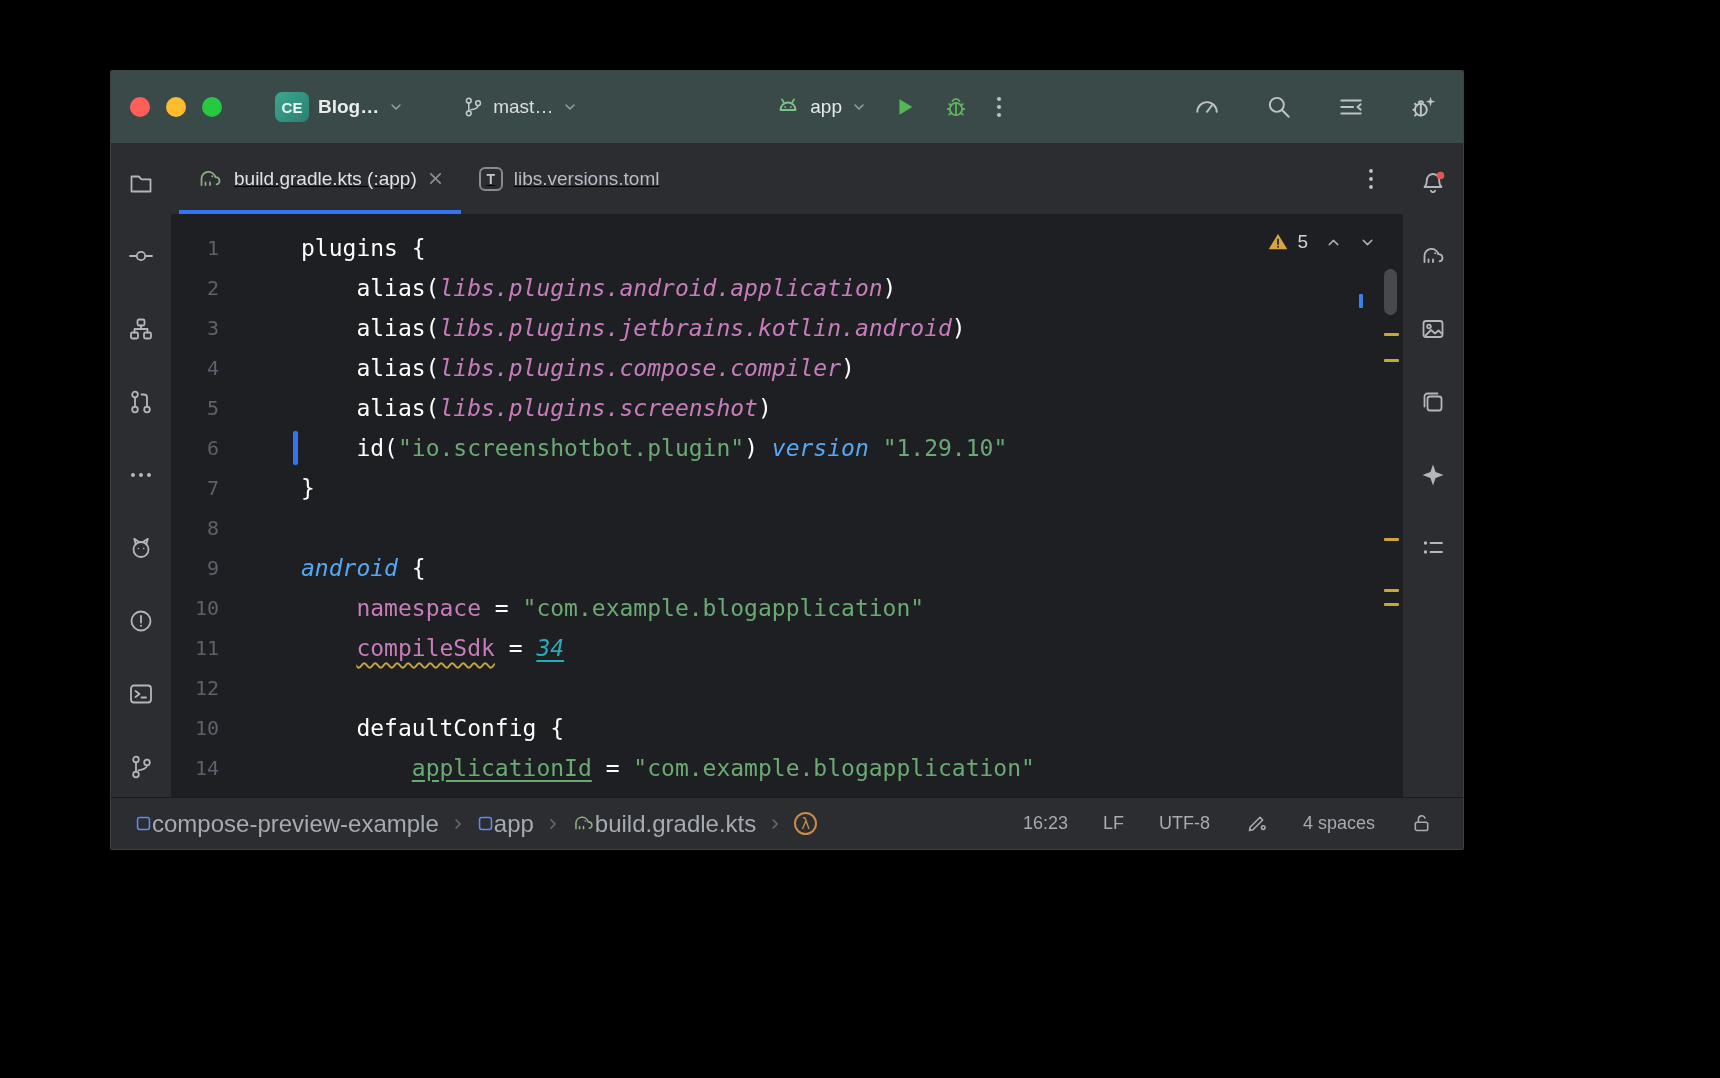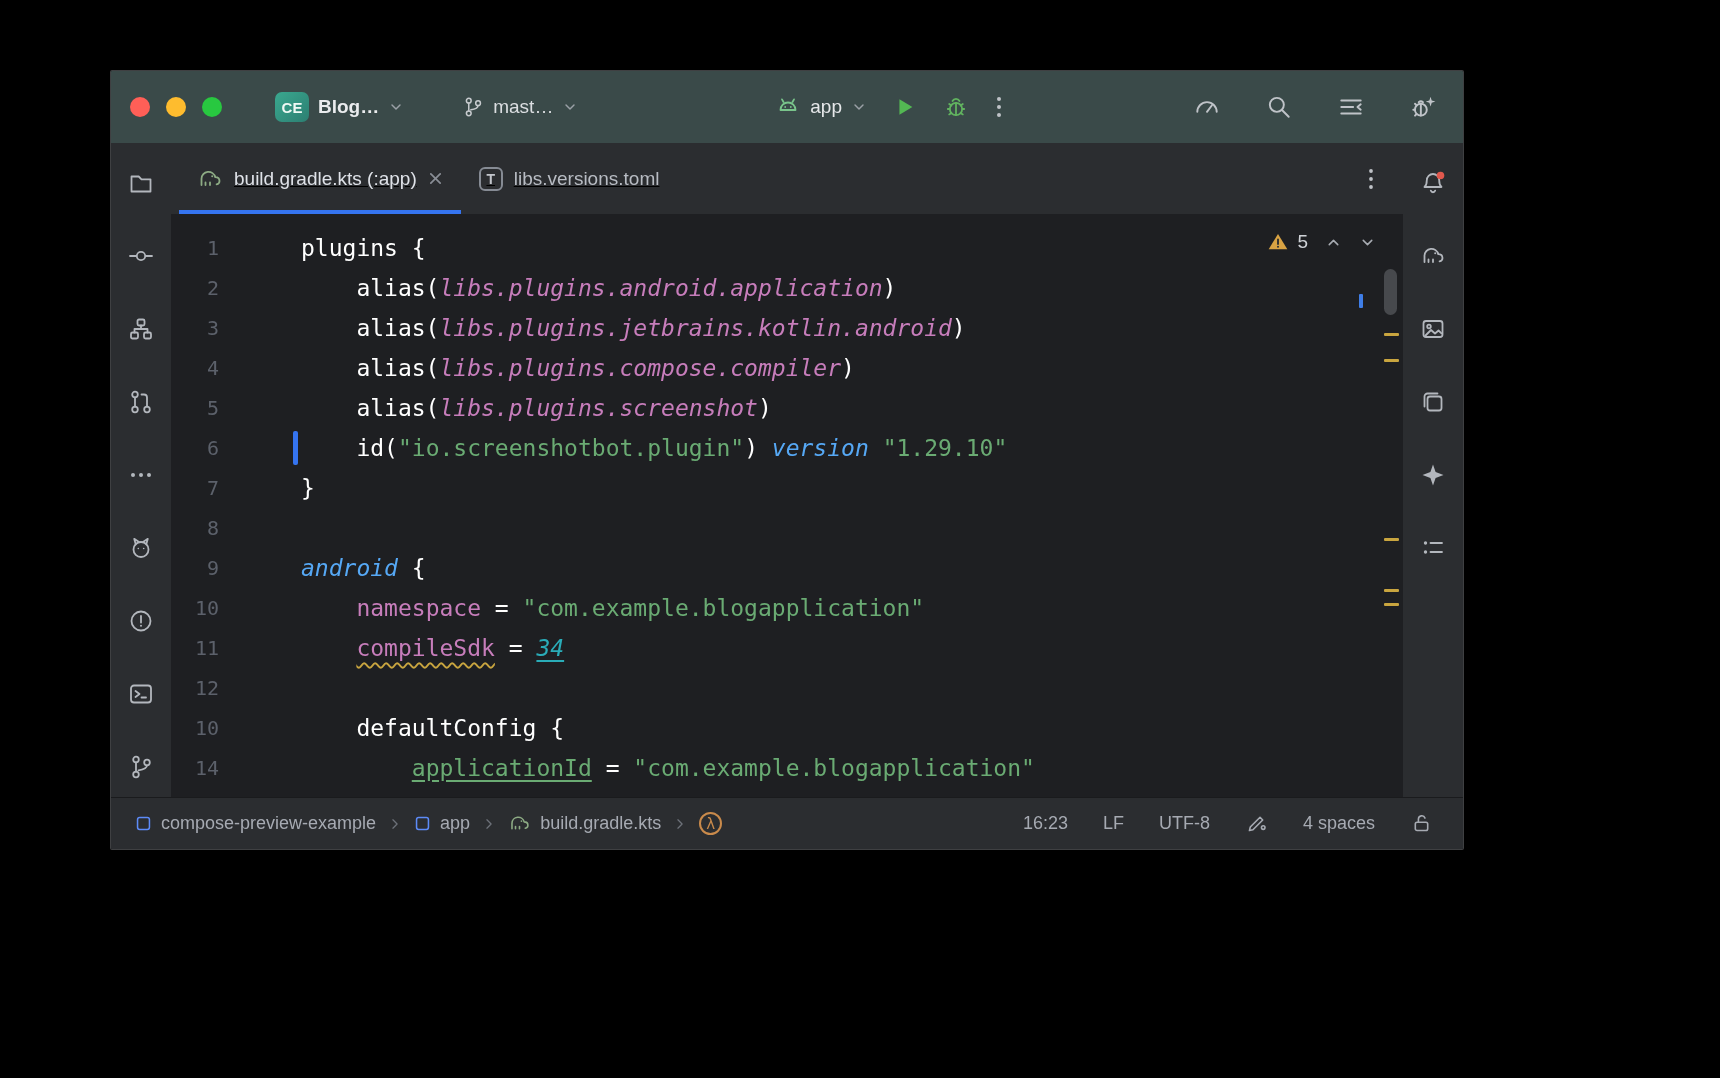--- a/index.html
+++ b/index.html
@@ -66,21 +66,21 @@
   .warn-count{color:#cfd2d7;font-size:19px;}
   .warn-tri{color:#d9a343;}
   .warn-nav{color:#a7abb2;}
   .sc-thumb{position:absolute;right:6px;top:55px;width:13px;height:46px;background:#55585c;opacity:.75;border-radius:7px;}
   .mark-y{position:absolute;right:4px;width:15px;height:3px;background:#c9a53f;border-radius:1px;}
   .mark-b{position:absolute;right:40px;width:4px;height:14px;background:#3f7ee8;border-radius:1px;}
   
   .statusbar{height:52px;flex:0 0 auto;background:#2b2d30;border-top:1px solid #1a1b1d;display:flex;align-items:center;
     padding:0 30px 0 24px;color:#a6aab2;font-size:18px;box-sizing:border-box;}
   .crumbs{display:flex;align-items:center;gap:12px;}
-  .crumb{display:flex;align-items:center;gap:9px;cursor:pointer;background:none;border:none;color:#a6aab2;font-size:18px;padding:0;}
+  .crumb{display:flex;align-items:center;cursor:pointer;background:none;border:none;color:#a6aab2;font-size:24px;padding:0;}
   .crumb-sep{color:#6e727a;}
   .module-ic{color:#5d8bf7;}
   .lambda-badge{width:23px;height:23px;border-radius:50%;border:2px solid #c98a4b;color:#c98a4b;
     font-size:15px;display:flex;align-items:center;justify-content:center;box-sizing:border-box;font-family:"DejaVu Sans",sans-serif;}
   .status-right{margin-left:auto;display:flex;align-items:center;gap:35px;}
   .status-item{background:none;border:none;color:#a6aab2;font-size:18px;padding:0;cursor:pointer;display:flex;align-items:center;gap:8px;}
 </style>
 </head>
 <body>
 

